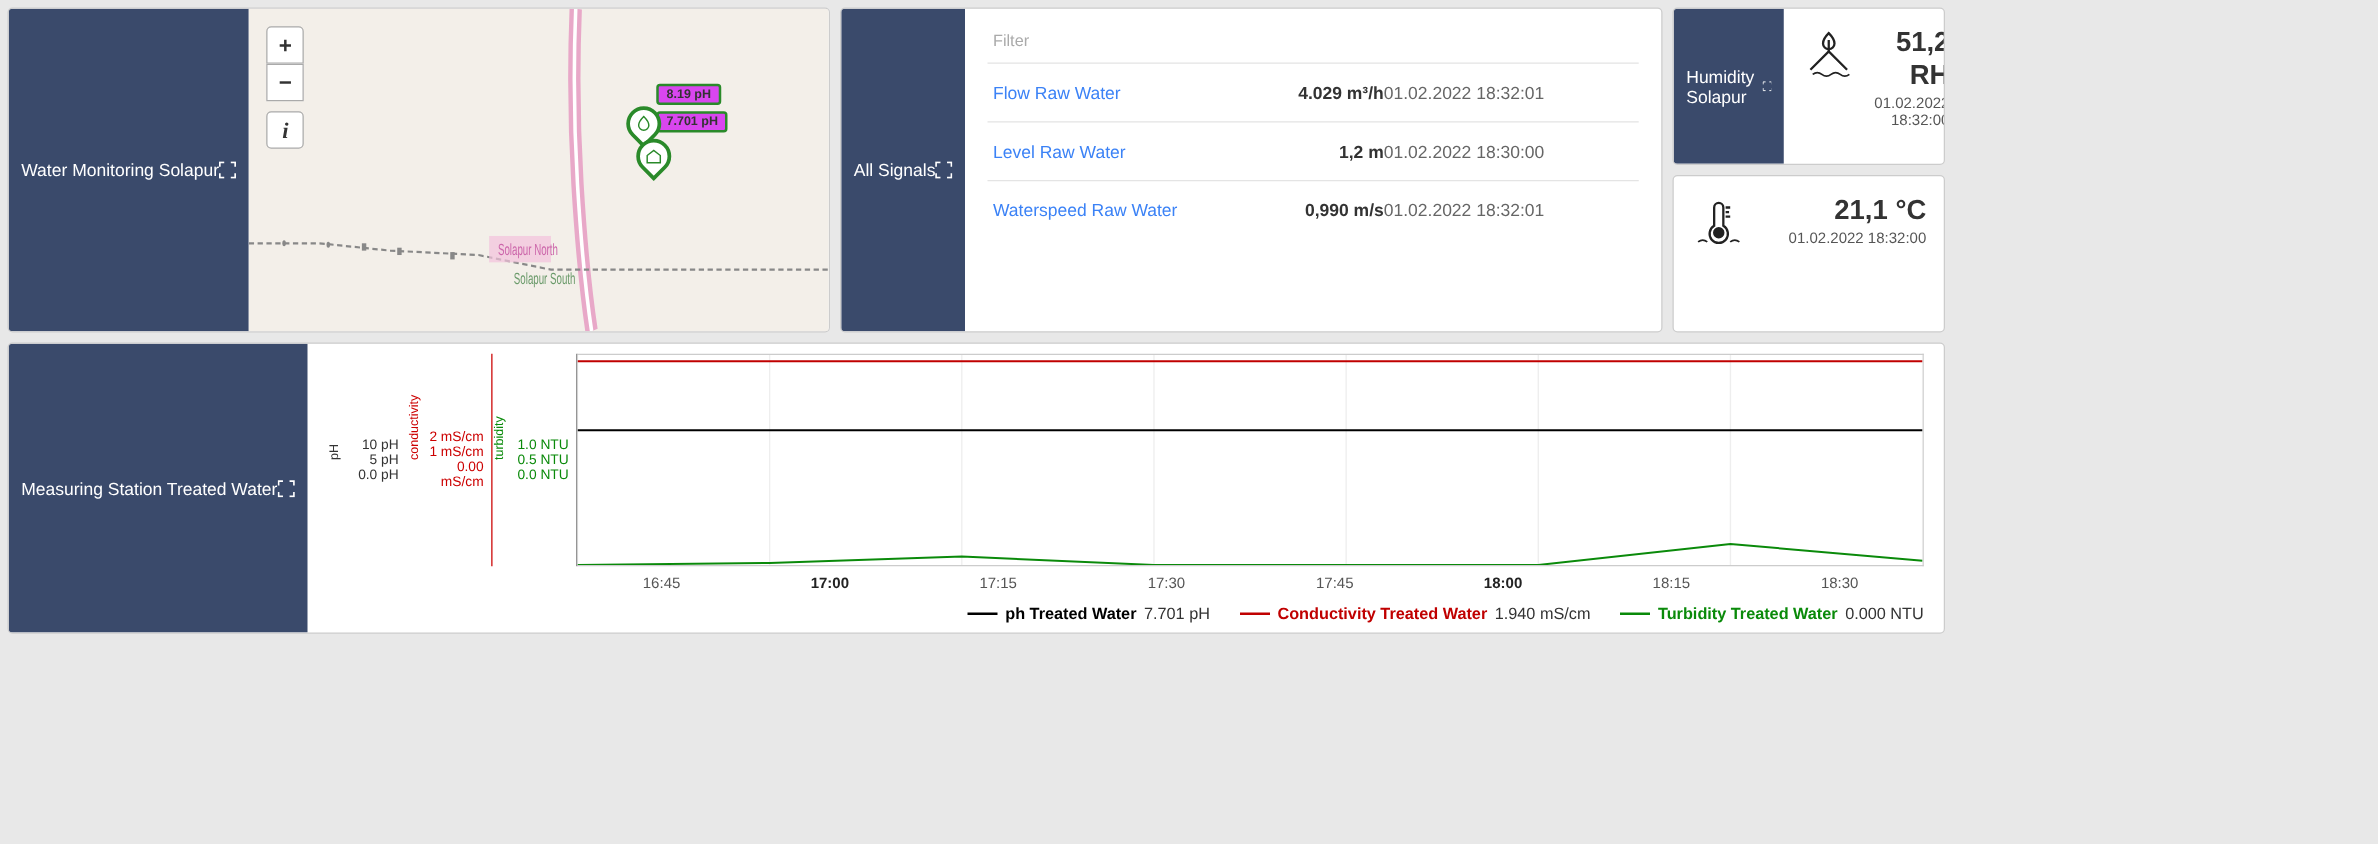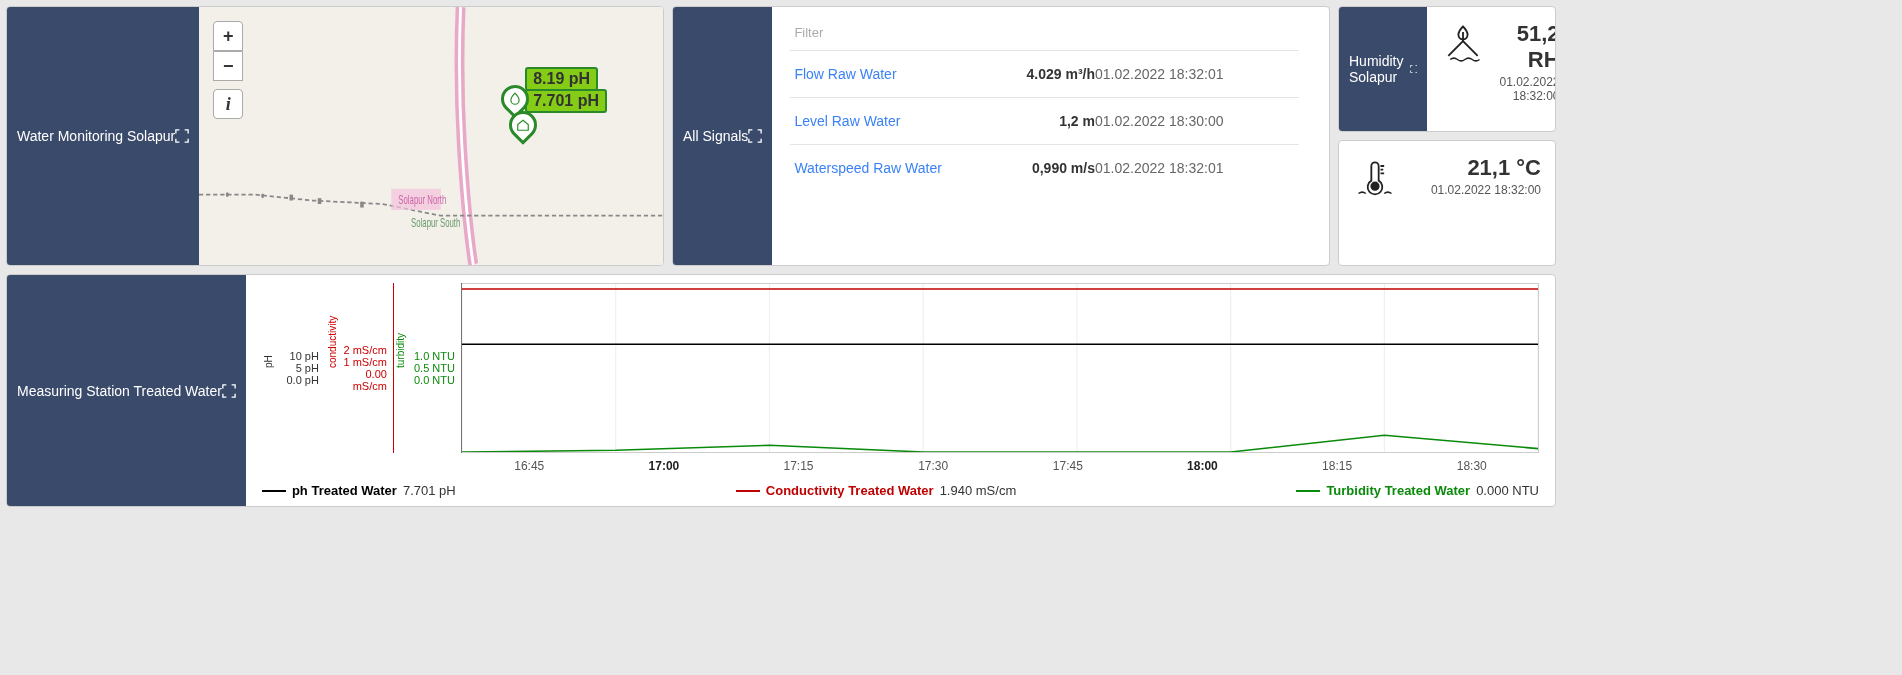--- a/index.html
+++ b/index.html
@@ -69,32 +69,32 @@
   width: 28px; height: 28px;
   border: 3px solid #2a8a2a;
   background: #fff;
   border-radius: 50% 50% 50% 0;
   transform: rotate(-45deg);
   display: flex; align-items: center; justify-content: center;
 }
 .marker-pin svg { transform: rotate(45deg); }
 .ph-badge {
   position: absolute;
-  background: #84cc16;
+  background: #d946ef;
   border: 2px solid #2a8a2a;
   border-radius: 3px;
   padding: 1px 6px;
-  font-size: 16px;
+  font-size: 10px;
   font-weight: bold;
   color: #333;
   text-align: center;
 }
 
 
-.signals-body { padding: 6px 30px 0 18px; overflow-y: auto; }
+.signals-body { padding: 6px 18px 0 18px; overflow-y: auto; }
 .filter-row { color: #aaa; padding: 12px 4px 10px 4px; font-size: 13px; }
 .signal-row {
   display: grid;
   grid-template-columns: 1fr 140px 200px;
   align-items: center;
   padding: 15px 4px;
   border-top: 1px solid #e4e4e4;
   font-size: 14px;
 }
 .signal-name { color: #3b82f6; }
@@ -156,21 +156,21 @@
   margin-left: 200px;
   font-size: 12px;
   color: #555;
   padding-top: 6px;
 }
 .x-tick { flex: 1; text-align: center; }
 .x-tick.bold { font-weight: bold; color: #222; }
 .legend {
   display: flex;
   gap: 24px;
-  justify-content: space-between;
+  justify-content: flex-end;
   align-items: center;
   padding: 10px 0 2px 0;
   font-size: 13px;
 }
 .legend-item { display: flex; align-items: center; gap: 6px; }
 .legend-swatch { width: 24px; height: 2px; }
 .legend-name { font-weight: bold; }
 </style>
 </head>
 <body>

